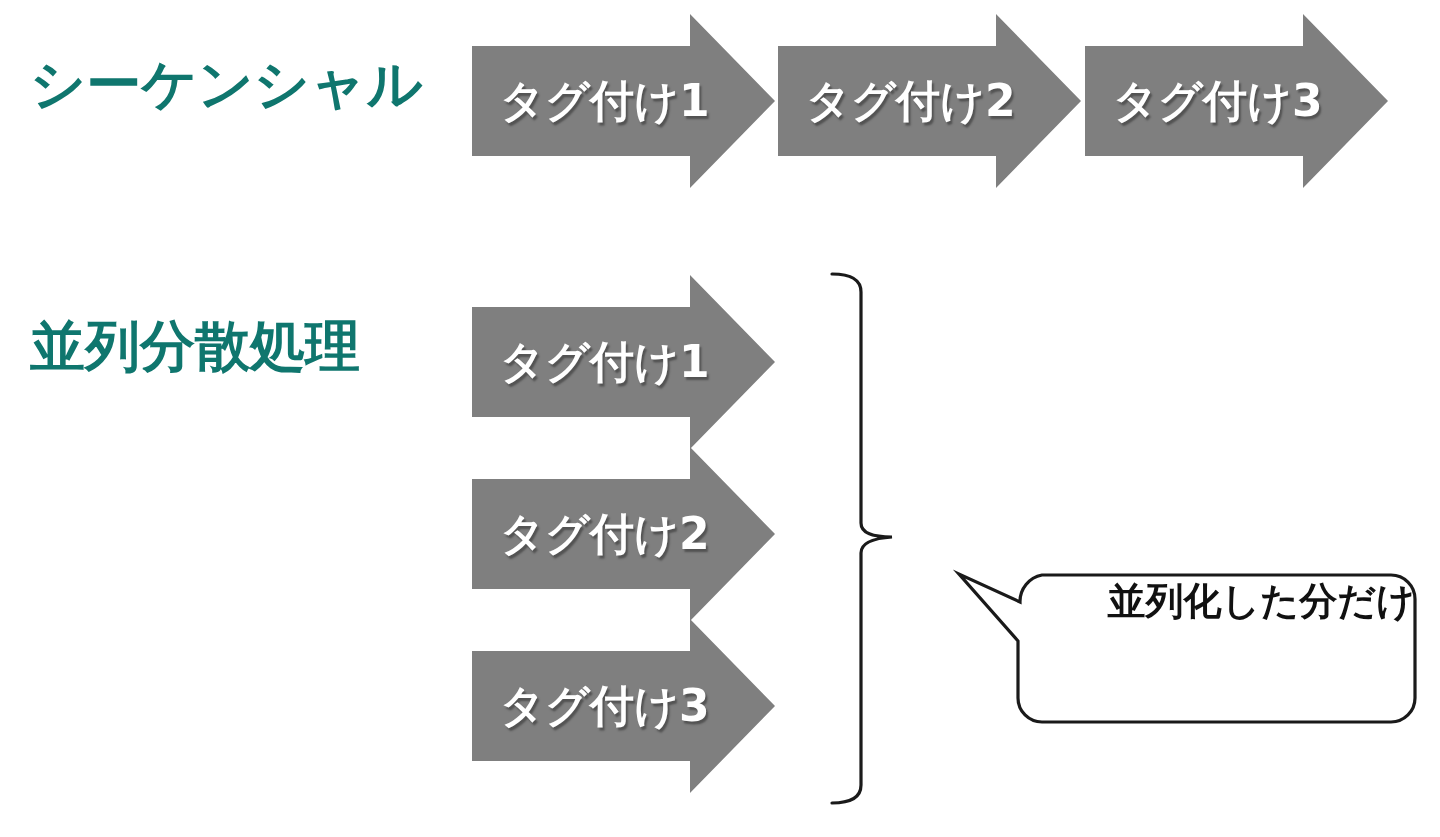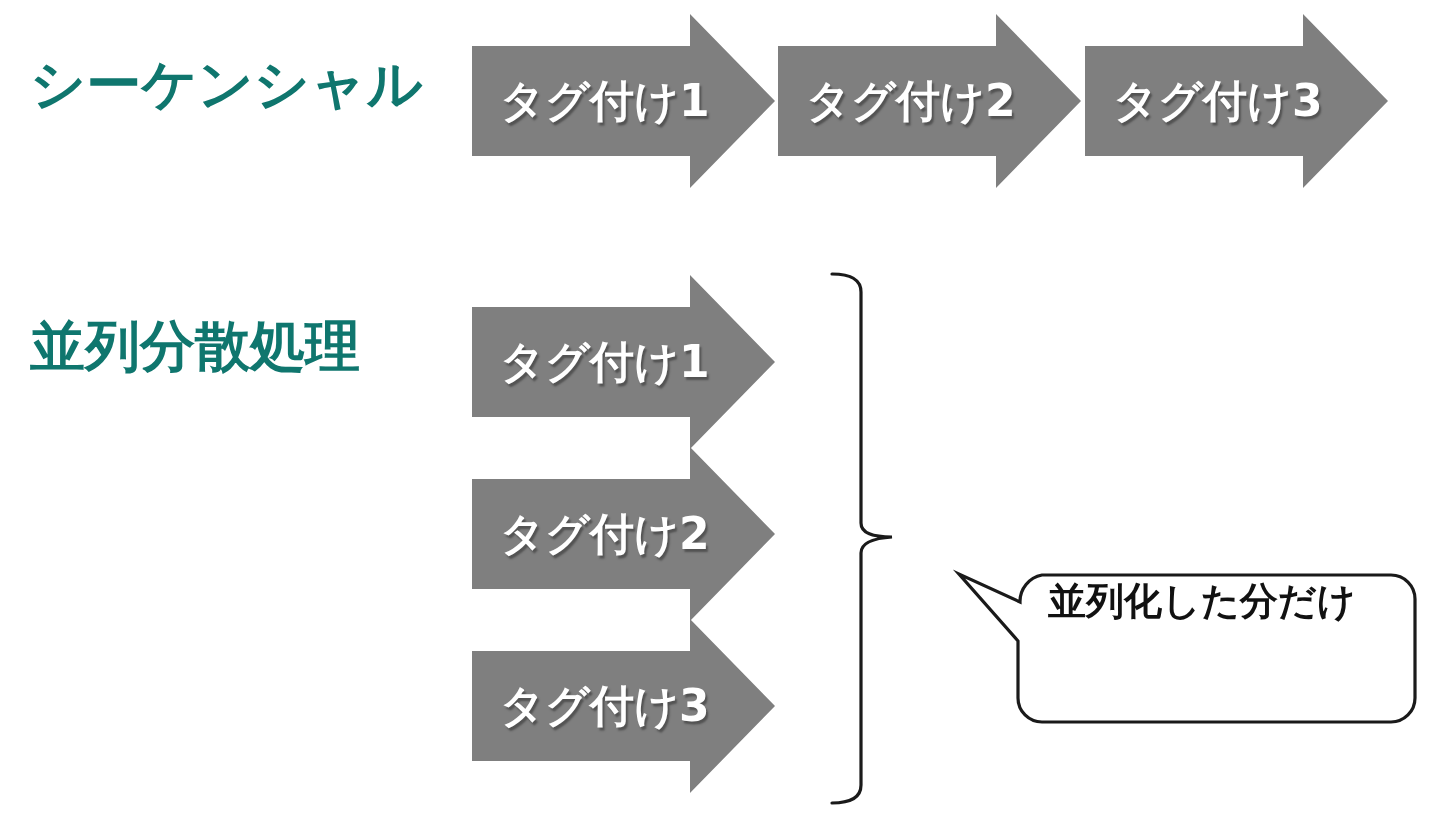--- a/index.html
+++ b/index.html
@@ -75,21 +75,21 @@
   .callout-text {
     position: absolute;
     left: 1018px;
     top: 575px;
     width: 397px;
     height: 147px;
     box-sizing: border-box;
     padding-left: 30px;
     display: flex;
     flex-direction: row;
-    justify-content: flex-start;
+    justify-content: flex-end;
     font-size: 38px;
     font-weight: 600;
     color: #111111;
     line-height: 1.38;
     white-space: nowrap;
   }
 </style>
 </head>
 <body>
 

